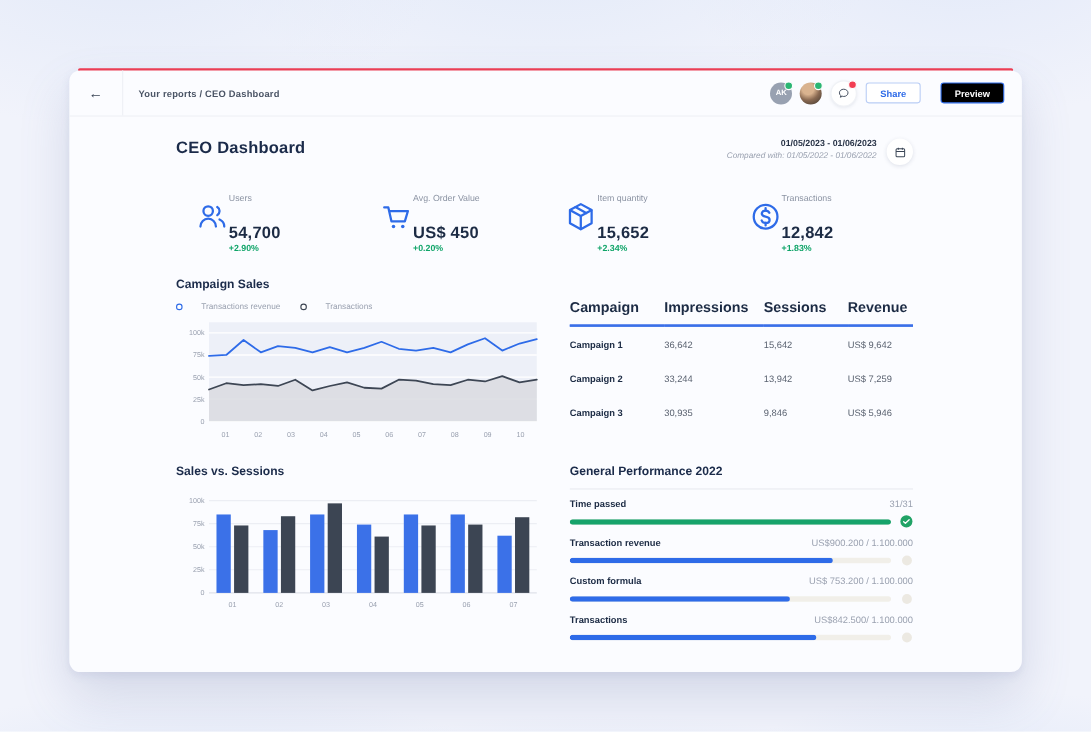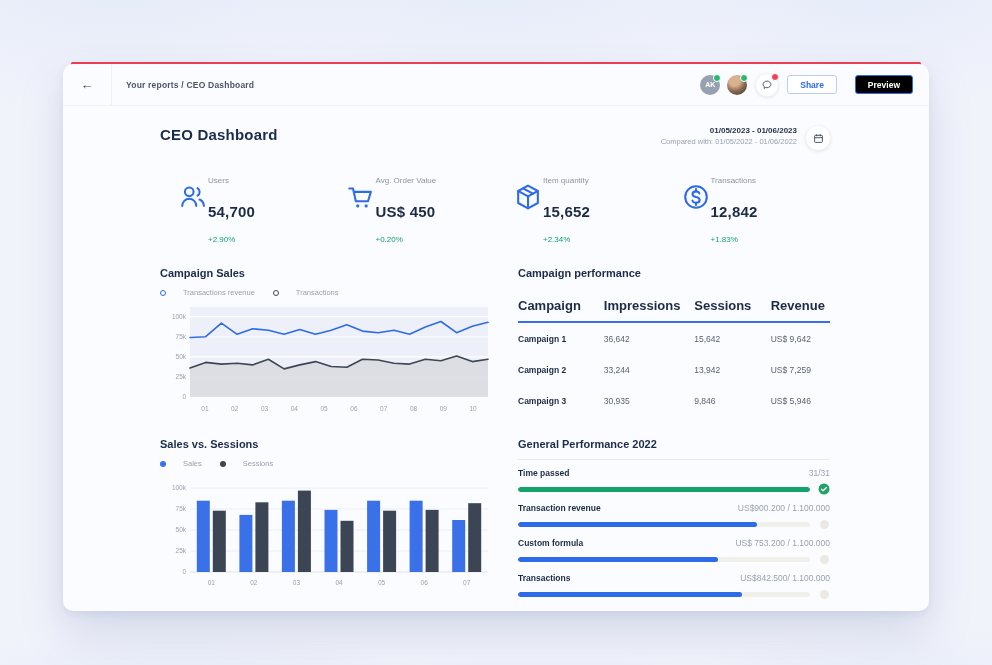--- a/index.html
+++ b/index.html
@@ -40,30 +40,30 @@
        padding:0 12px;cursor:pointer;display:flex;align-items:center;}
   .btn.ghost{margin-left:8px;background:#fff;border:1px solid #b9cdf5;color:#2e6be8;}
   .btn.solid{margin-left:18px;background:#000000;border:1px solid #2e6be8;color:#fff;}
   
   .content{padding:0 99px 0 97px;}
   .title-row{margin-top:20px;display:flex;align-items:flex-start;}
   h1{margin:0;font-size:15px;color:#1b2b4a;letter-spacing:.2px;}
   .date-wrap{margin-left:auto;display:flex;align-items:flex-start;gap:9px;}
   .dates{text-align:right;}
   .d1{font-size:8px;font-weight:bold;color:#273246;cursor:pointer;}
-  .d2{font-size:7.5px;color:#9aa1b0;margin-top:2px;}
+  .d2{font-size:7.5px;color:#9aa1b0;margin-top:2px;font-style:italic;}
   .cal{width:24px;height:24px;border-radius:50%;background:#fff;box-shadow:0 1px 4px rgba(40,60,100,.14);
        display:flex;align-items:center;justify-content:center;cursor:pointer;}
   
   .kpis{margin-top:26px;display:grid;grid-template-columns:repeat(4,1fr);}
   .kpi{display:flex;gap:0;padding-left:18px;align-items:flex-start;}
   .kpi .ico{width:30px;height:30px;margin-top:6px;flex:none;}
   .kpi .lab{font-size:8px;color:#8b93a3;}
   .kpi .val{font-size:15px;font-weight:bold;color:#1c2b44;margin-top:18px;letter-spacing:.2px;}
-  .kpi .dlt{font-size:8px;font-weight:normal;color:#0fa468;margin-top:15px;}
+  .kpi .dlt{font-size:8px;font-weight:bold;color:#0fa468;margin-top:1px;}
   
   .sections{margin-top:23px;display:grid;grid-template-columns:330px 312px;column-gap:28px;row-gap:22px;}
   .sec h2{margin:0;font-size:11px;color:#1b2b4a;}
   .legend{margin-top:9px;display:flex;gap:18px;align-items:center;}
   .legend .item{display:flex;gap:17px;align-items:center;font-size:7.5px;color:#9aa1b0;cursor:pointer;}
   .legend .ring{width:4px;height:4px;border-radius:50%;border:1.7px solid;background:#fff;}
   .legend .dot{width:6px;height:6px;border-radius:50%;}
   .chart-mount{margin-top:4px;}
   svg{font-family:inherit;display:block;}
   
@@ -223,21 +223,20 @@
               <text x="283.3" y="110" text-anchor="middle" font-size="6.5" fill="#9aa1b0">09</text>
               <text x="313.1" y="110" text-anchor="middle" font-size="6.5" fill="#9aa1b0">10</text>
               <path d="M30.0,67.1L45.7,61.4L61.4,63.1L77.1,62.3L92.7,63.9L108.4,58.2L124.1,67.9L139.8,63.9L155.5,60.6L171.2,65.5L186.8,66.3L202.5,58.2L218.2,59.0L233.9,62.3L249.6,63.1L265.3,58.2L280.9,59.8L296.6,55.0L312.3,60.6L328.0,58.2L328,96L30,96Z" fill="#d8dade" fill-opacity="0.8" stroke="none"></path>
               <path d="M30.0,67.1L45.7,61.4L61.4,63.1L77.1,62.3L92.7,63.9L108.4,58.2L124.1,67.9L139.8,63.9L155.5,60.6L171.2,65.5L186.8,66.3L202.5,58.2L218.2,59.0L233.9,62.3L249.6,63.1L265.3,58.2L280.9,59.8L296.6,55.0L312.3,60.6L328.0,58.2" fill="none" stroke="#3d4654" stroke-width="1.6" stroke-linejoin="round" stroke-linecap="round"></path>
               <path d="M30.0,36.5L45.7,35.7L61.4,22.1L77.1,33.3L92.7,27.7L108.4,29.3L124.1,33.3L139.8,28.5L155.5,33.3L171.2,29.3L186.8,23.7L202.5,30.1L218.2,31.7L233.9,29.3L249.6,33.3L265.3,26.1L280.9,20.5L296.6,31.7L312.3,25.3L328.0,21.3" fill="none" stroke="#2e6be8" stroke-width="1.6" stroke-linejoin="round" stroke-linecap="round"></path>
             </svg>
           </div>
       </section>
 
       <section class="sec">
-        <h2>Campaign performance</h2>
         <table>
           <colgroup>
               <col style="width:27.5%">
               <col style="width:29%">
               <col style="width:24.5%">
               <col style="width:19%">
             </colgroup>
           <thead>
               <tr id="tbl-head">
                 <th>Campaign</th>
@@ -264,30 +263,20 @@
                 <td class="">30,935</td>
                 <td class="">9,846</td>
                 <td class="">US$ 5,946</td>
               </tr>
             </tbody>
         </table>
       </section>
 
       <section class="sec">
         <h2>Sales vs. Sessions</h2>
-        <div class="legend" id="legend-bar">
-            <div class="item">
-              <span class="dot" style="background: rgb(59, 113, 232);"></span>
-              <span>Sales</span>
-            </div>
-            <div class="item">
-              <span class="dot" style="background: rgb(60, 69, 83);"></span>
-              <span>Sessions</span>
-            </div>
-          </div>
         <div class="chart-mount" id="bar-chart">
             <svg width="330" height="118" viewBox="0 0 330 118">
               <line x1="30" x2="328" y1="100" y2="100" stroke="#dfe2ea" stroke-width="1"></line>
               <text x="26" y="102.2" text-anchor="end" font-size="6.5" fill="#9aa1b0">0</text>
               <line x1="30" x2="328" y1="79.01785714285714" y2="79.01785714285714" stroke="#eceef4" stroke-width="1"></line>
               <text x="26" y="81.21785714285714" text-anchor="end" font-size="6.5" fill="#9aa1b0">25k</text>
               <line x1="30" x2="328" y1="58.035714285714285" y2="58.035714285714285" stroke="#eceef4" stroke-width="1"></line>
               <text x="26" y="60.23571428571429" text-anchor="end" font-size="6.5" fill="#9aa1b0">50k</text>
               <line x1="30" x2="328" y1="37.05357142857143" y2="37.05357142857143" stroke="#eceef4" stroke-width="1"></line>
               <text x="26" y="39.25357142857143" text-anchor="end" font-size="6.5" fill="#9aa1b0">75k</text>

